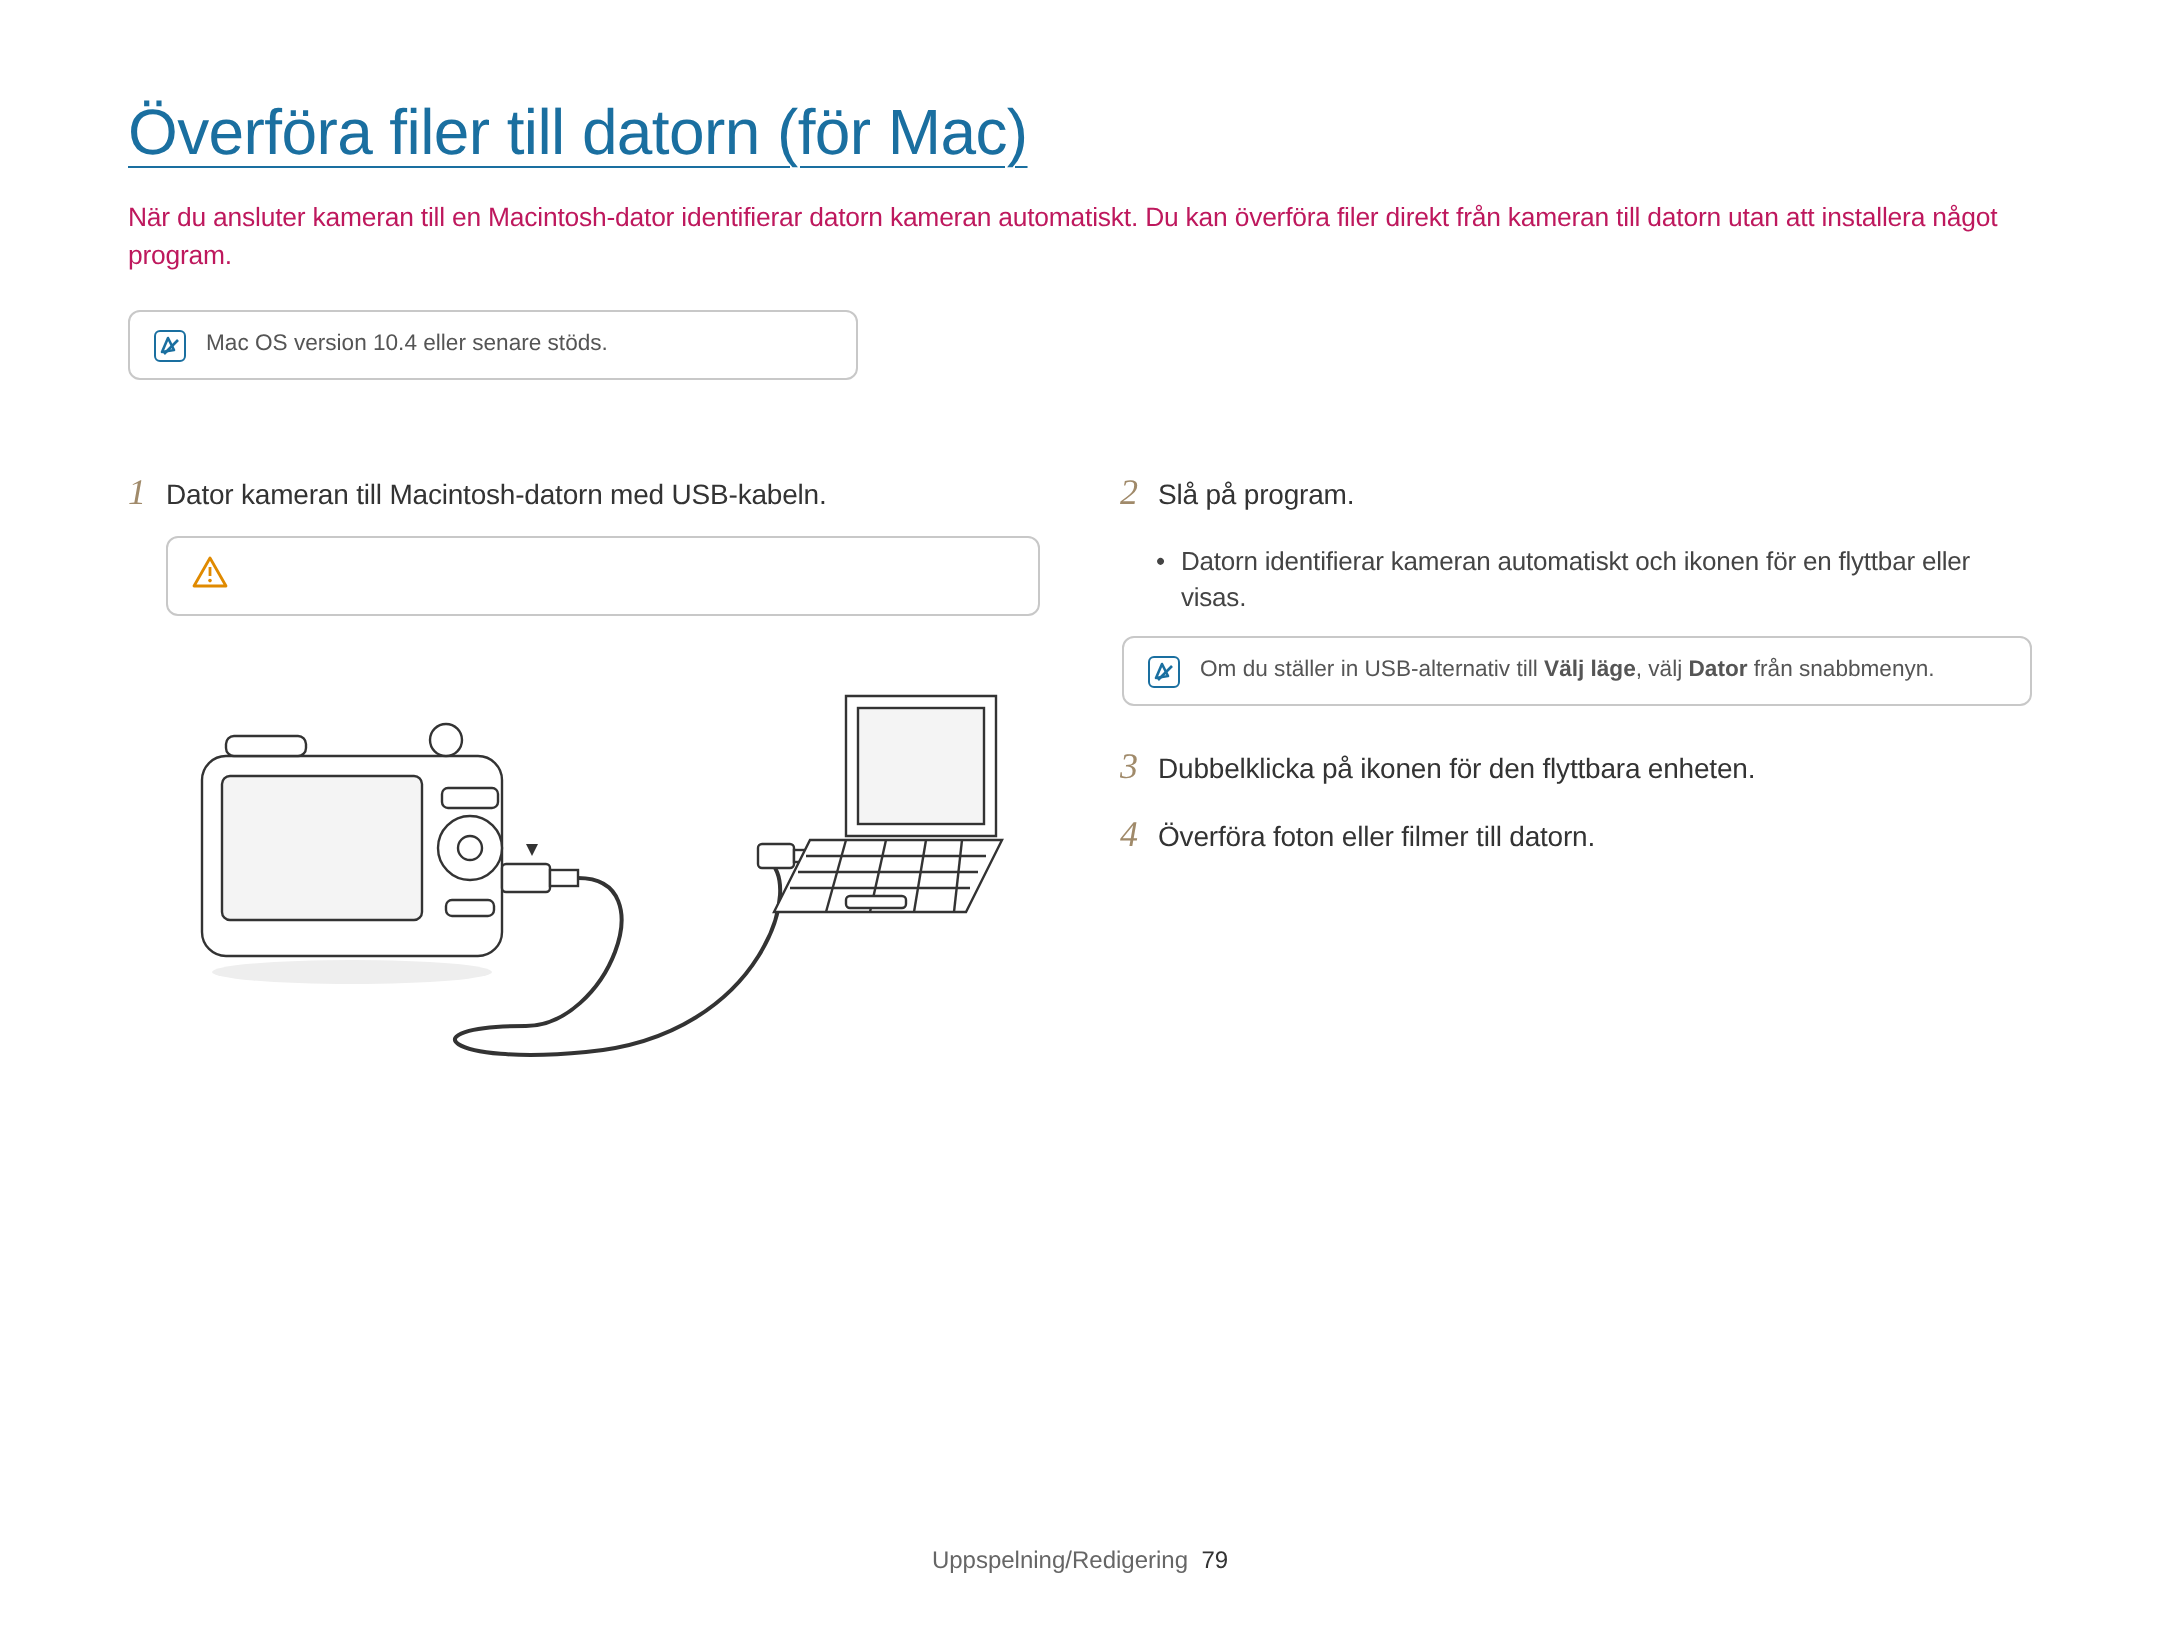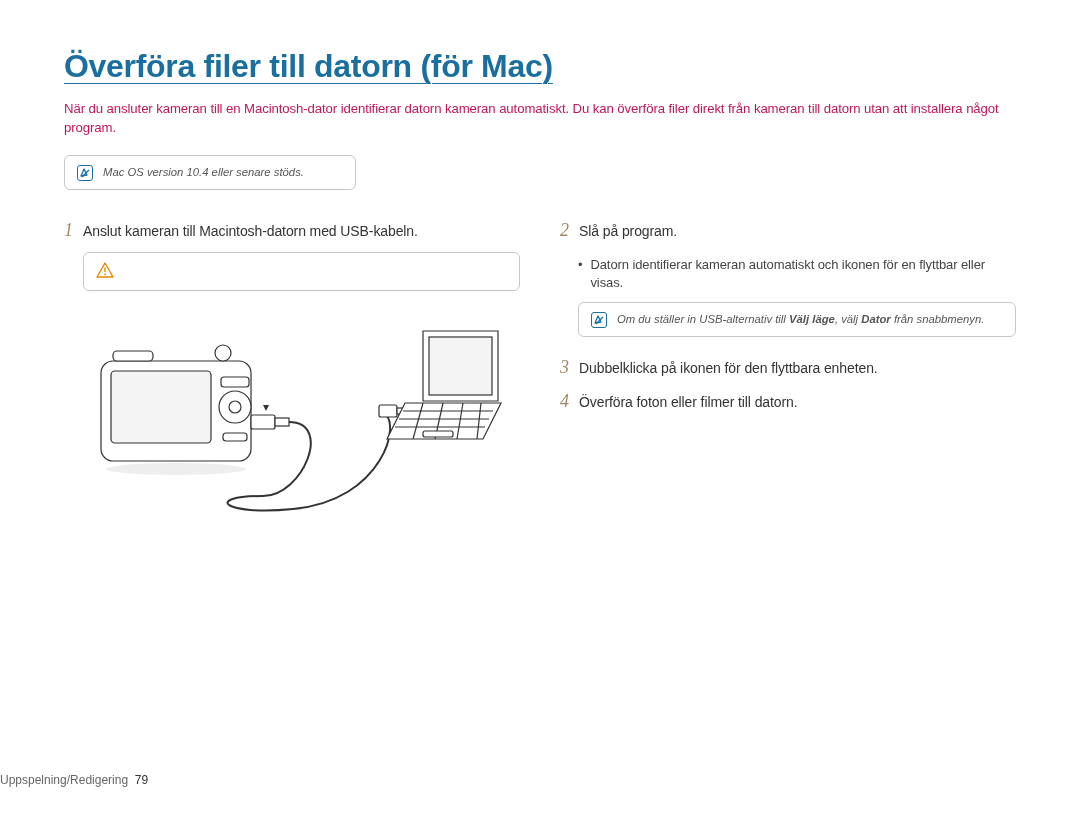--- a/index.html
+++ b/index.html
@@ -7,21 +7,21 @@
     width: 1080px;
     height: 815px;
     background: #ffffff;
     font-family: Arial, Helvetica, sans-serif;
     color: #333;
     position: relative;
     padding: 48px 64px 30px 64px;
   }
   .page-title {
     font-size: 32px;
-    font-weight: 700;
+    font-weight: 400;
     color: #1a6fa0;
     text-decoration: underline;
     text-decoration-color: #1a6fa0;
     text-decoration-thickness: 1px;
     text-underline-offset: 6px;
     margin-bottom: 14px;
     letter-spacing: -0.3px;
   }
   .intro {
     font-size: 13.2px;
@@ -35,21 +35,21 @@
     align-items: flex-start;
     gap: 10px;
     border: 1px solid #c8c8c8;
     border-radius: 6px;
     padding: 8px 12px;
     font-size: 11.3px;
     line-height: 1.45;
     color: #555;
     background: #fff;
   }
-  .top-callout { width: 292px; margin-bottom: 32px; font-style: italic; }
+  .top-callout { width: 365px; margin-bottom: 48px; }
   .columns {
     display: flex;
     gap: 40px;
   }
   .col { flex: 1 1 50%; }
   .step {
     display: flex;
     gap: 10px;
     margin-bottom: 14px;
   }
@@ -84,20 +84,21 @@
   .info-icon-box svg { display:block; }
   .diagram {
     margin: 30px 0 0 0;
     width: 420px;
     height: 200px;
   }
   .footer {
     position: absolute;
     bottom: 28px;
     left: 0; right: 0;
+    text-align: center;
     font-size: 12px;
     color: #666;
   }
   .footer .pg { color: #333; }
   .arrow-up {
     display:inline-block;
     width:0;height:0;
     border-left:4px solid transparent;
     border-right:4px solid transparent;
     border-bottom:7px solid #333;
@@ -122,21 +123,21 @@
   </span>
   <span>Mac OS version 10.4 eller senare stöds.</span>
 </div>
 
 <div class="columns">
 
   <div class="col">
     <div class="step">
       <span class="step-num">1</span>
       <div class="step-body">
-        <div>Anslut kameran till Macintosh-datorn med USB-kabeln.</div>
+        <div>Dator kameran till Macintosh-datorn med USB-kabeln.</div>
         <div class="callout warn inner-callout">
           <span style="flex:0 0 auto;margin-top:1px;">
             <svg width="18" height="16" viewBox="0 0 18 16">
                 <path d="M9 1 L17 15 L1 15 Z" fill="none" stroke="#e08a00" stroke-width="1.4" stroke-linejoin="round"></path>
                 <line x1="9" y1="5.5" x2="9" y2="10" stroke="#e08a00" stroke-width="1.4"></line>
                 <circle cx="9" cy="12.3" r="0.9" fill="#e08a00"></circle>
               </svg>
           </span>
         </div>
 
@@ -197,21 +198,21 @@
     <div class="step">
       <span class="step-num">2</span>
       <div class="step-body">
         <div>Slå på program.</div>
       </div>
     </div>
     <div class="bullet">
       <span class="bull">•</span>
       <span>Datorn identifierar kameran automatiskt och ikonen för en flyttbar eller visas.</span>
     </div>
-    <div class="callout" style="margin-left:18px; margin-bottom:22px;font-style:italic;">
+    <div class="callout" style="margin-left:1px; margin-bottom:22px;">
       <span class="info-icon-box">
         <svg width="10" height="10" viewBox="0 0 10 10">
             <path d="M1 8 L4 1 L7 7 Z" fill="none" stroke="#1a6fa0" stroke-width="1.3" stroke-linejoin="round"></path>
             <line x1="2" y1="9" x2="9" y2="2" stroke="#1a6fa0" stroke-width="1.3"></line>
           </svg>
       </span>
       <span>
         <span>Om du ställer in USB-alternativ till </span><b>Välj läge</b><span>, välj </span><b>Dator</b><span> från snabbmenyn.</span>
       </span>
     </div>

